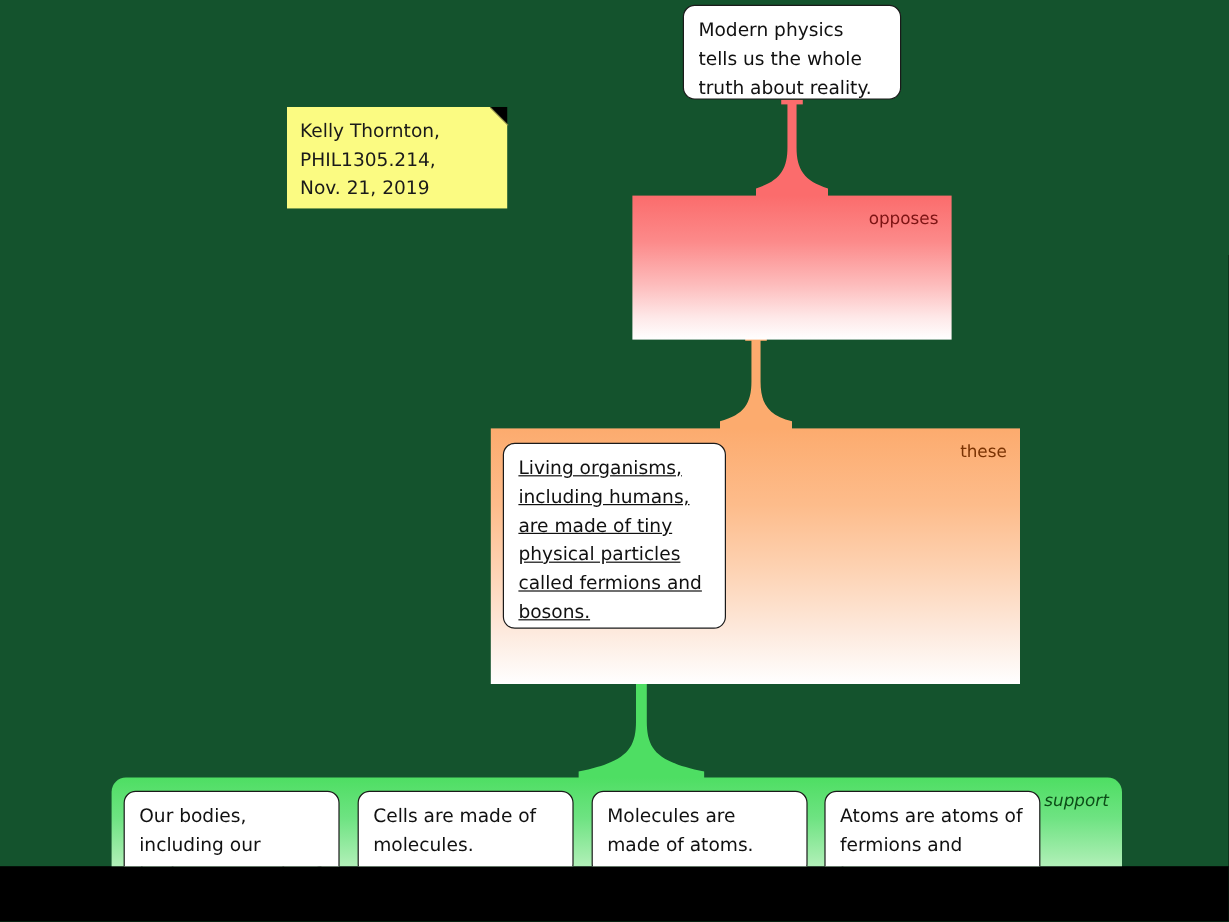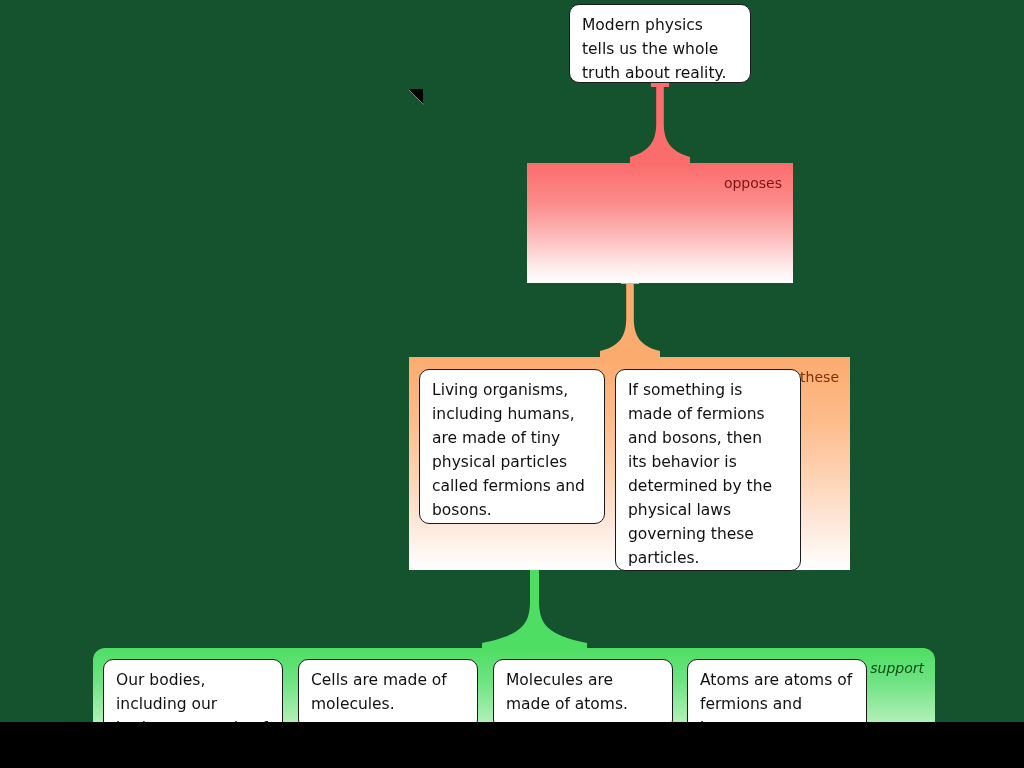--- a/index.html
+++ b/index.html
@@ -105,20 +105,23 @@
 </style>
 </head>
 <body>
 
 <div id="canvas">
 
   <div class="claim" id="claim-root" style="left:569px; top:4px; width:182px; height:79px;">Modern physics
 tells us the whole
 truth about reality.</div>
 
+  <div id="sticky-note">Kelly Thornton,
+PHIL1305.214,
+Nov. 21, 2019</div>
   <div id="sticky-fold"></div>
   <svg id="sticky-fold-edge" width="16" height="16" viewBox="0 0 16 16">
     <path d="M0.5 0.5 L15.5 15.5" stroke="#8a8a4a" stroke-width="1" fill="none"></path>
   </svg>
 
   <div class="connector" id="connector-root-opposes" style="left:630px; top:83px; width:60px; height:82px;">
     <svg width="60" height="82" viewBox="0 0 60 82">
       <rect x="21" y="0" width="18" height="4" fill="#fb6c6c"></rect>
       <path d="M26.2 3 L33.8 3 L33.8 40
                C33.8 58, 40 68, 60 74
@@ -137,34 +140,26 @@
       <path d="M26.2 3 L33.8 3 L33.8 38
                C33.8 56, 40 66, 60 71
                L60 79 L0 79 L0 71
                C20 66, 26.2 56, 26.2 38 Z" fill="#fcab6e"></path>
     </svg>
   </div>
 
   <div class="group" id="group-rebut">
     <span class="group-label">these</span>
   </div>
-  <div class="claim" id="claim-rebut-0" style="left:419px; top:369px; width:186px; height:155px;">Living organisms,
+  <div class="claim" id="claim-rebut-0" style="left:419px; top:369px; width:186px; height:155px;text-decoration:underline;">Living organisms,
 including humans,
 are made of tiny
 physical particles
 called fermions and
 bosons.</div>
-  <div class="claim" id="claim-rebut-1" style="left:615px; top:369px; width:186px; height:202px;">If something is
-made of fermions
-and bosons, then
-its behavior is
-determined by the
-physical laws
-governing these
-particles.</div>
 
   <div class="connector" id="connector-rebut-support" style="left:482px; top:519px; width:105px; height:132px;">
     <svg width="105" height="132" viewBox="0 0 105 132">
       <path d="M48 0 L57 0 L57 82
                C57 106, 66 116, 105 124
                L105 132 L0 132 L0 124
                C39 116, 48 106, 48 82 Z" fill="#4ede63"></path>
     </svg>
   </div>
 

